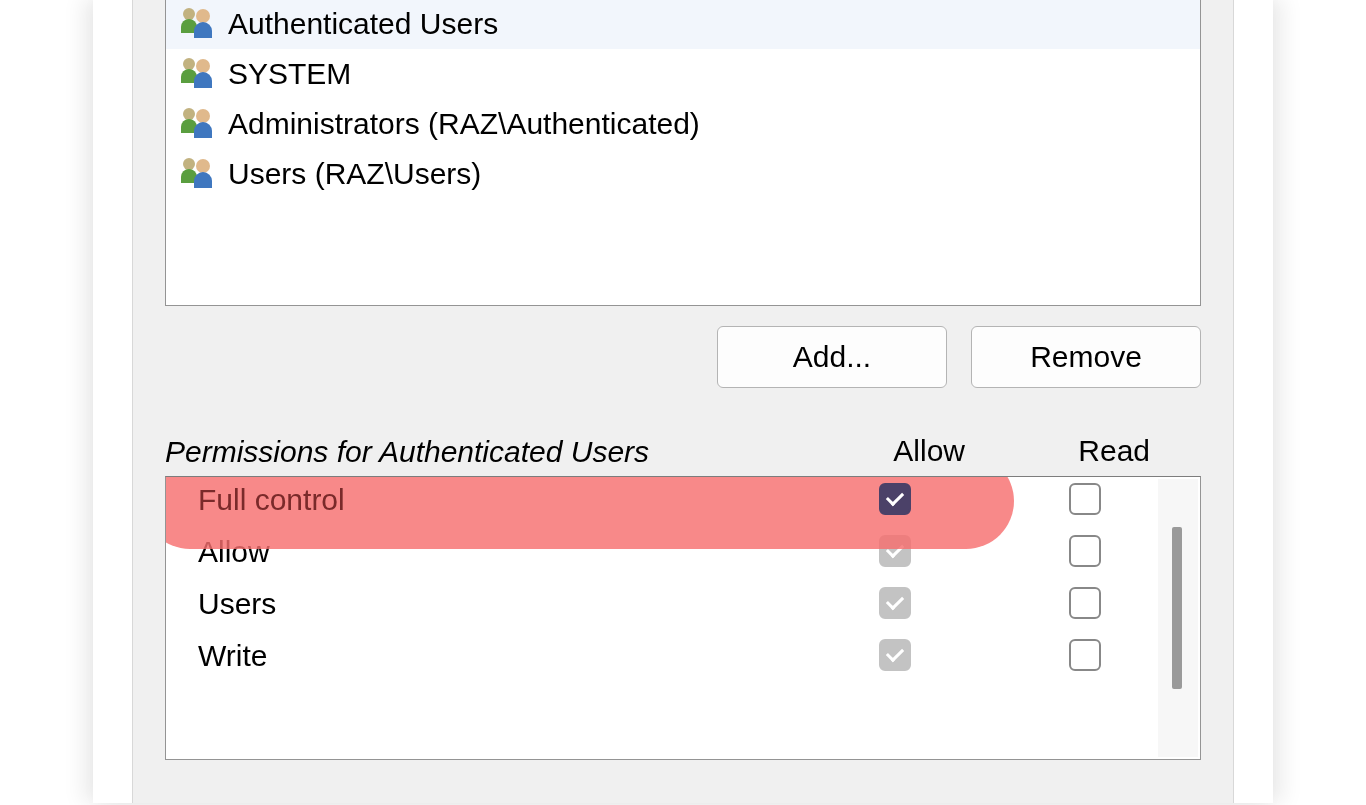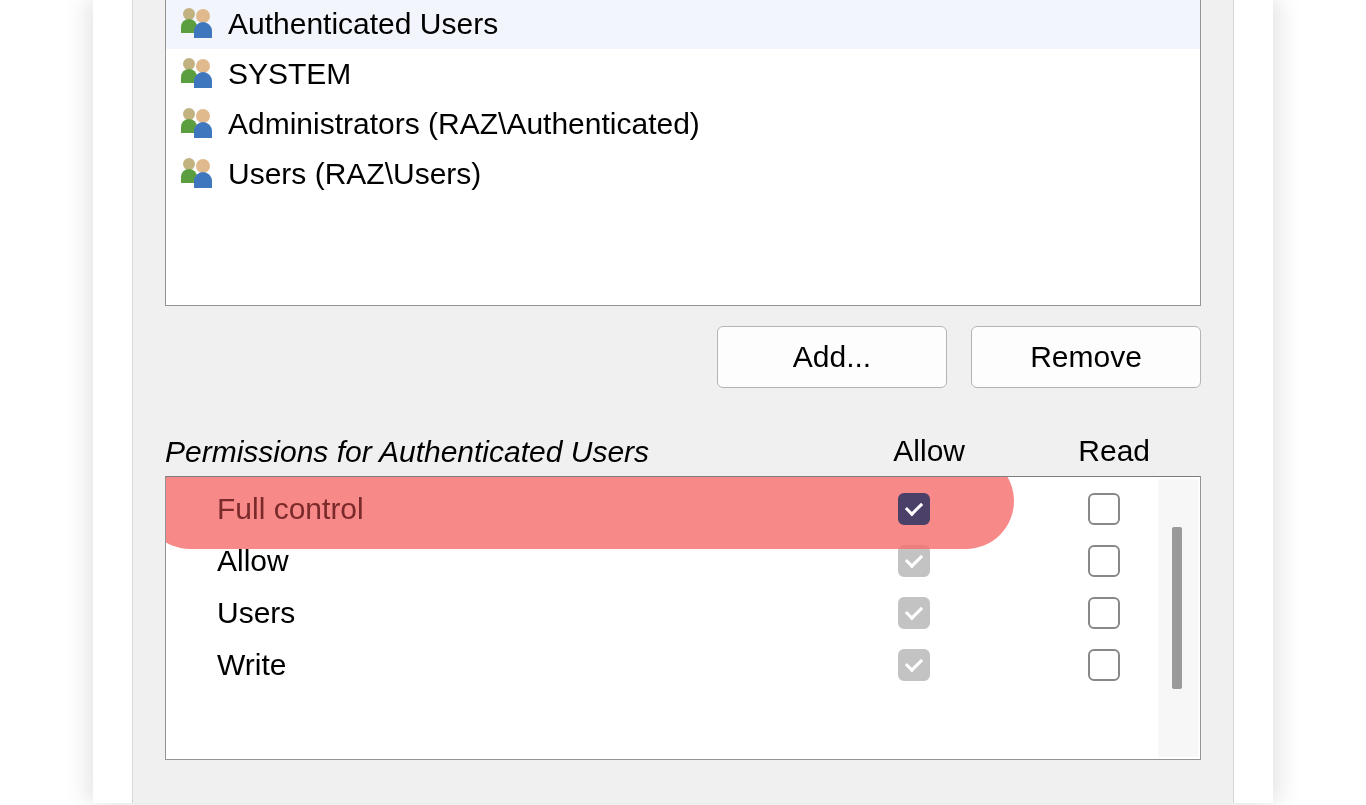--- a/index.html
+++ b/index.html
@@ -144,25 +144,24 @@
       margin-top: 6px;
       height: 284px;
       overflow: hidden;
     }
     .perm-rows {
       position: relative;
       padding-top: 6px;
     }
     .perm-row {
       display: flex;
-      align-items: center;
+      align-items: flex-start;
       height: 52px;
       font-size: 30px;
       color: #000;
-      margin-left: 19px;
     }
     .perm-label {
       padding-left: 32px;
       width: 634px;
     }
     .perm-col {
       width: 190px;
       display: flex;
       justify-content: center;
     }

